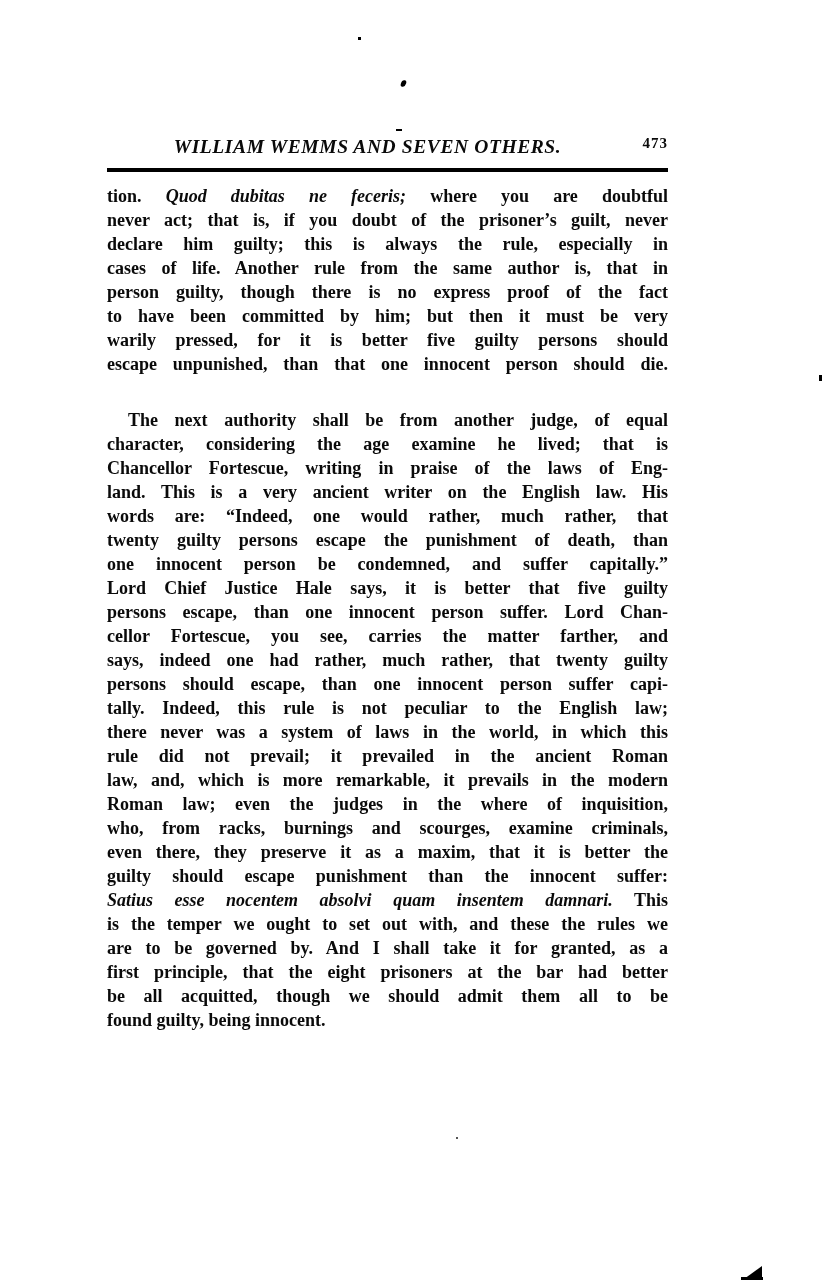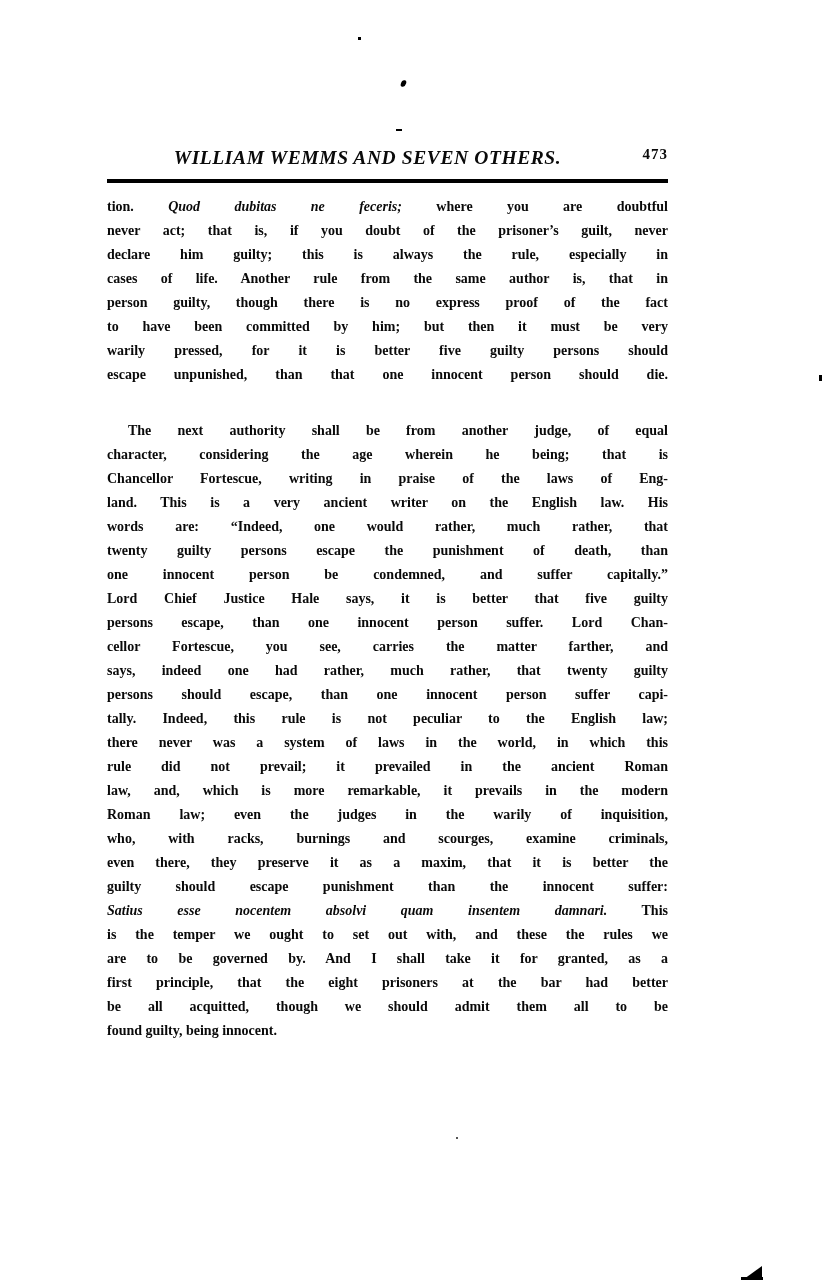--- a/index.html
+++ b/index.html
@@ -8,21 +8,21 @@
     width: 836px;
     height: 1284px;
     background: #ffffff;
     color: #0a0a0a;
     font-family: "Liberation Serif", serif;
     overflow: hidden;
   }
   .column {
     position: absolute;
     left: 107px;
-    top: 147px;
+    top: 136px;
     width: 561px;
   }
   .running-head {
     position: relative;
     height: 30px;
   }
   .running-title {
     text-align: center;
     font-style: italic;
     font-weight: bold;
@@ -40,21 +40,21 @@
     font-size: 15px;
     letter-spacing: 1px;
   }
   .head-rule {
     height: 3.6px;
     background: #000;
     margin-top: 2px;
   }
   .body-text {
     margin-top: 12px;
-    font-size: 14px;
+    font-size: 18px;
     font-weight: bold;
     line-height: 24px;
   }
   .para .line {
     text-align: justify;
     text-align-last: justify;
     text-justify: inter-word;
     white-space: normal;
   }
   .para .line.short { text-align-last: left; }
@@ -109,37 +109,37 @@
           <div class="line"><span>never act; that is, if you doubt of the prisoner’s guilt, never</span></div>
           <div class="line"><span>declare him guilty; this is always the rule, especially in</span></div>
           <div class="line"><span>cases of life. Another rule from the same author is, that in</span></div>
           <div class="line"><span>person guilty, though there is no express proof of the fact</span></div>
           <div class="line"><span>to have been committed by him; but then it must be very</span></div>
           <div class="line"><span>warily pressed, for it is better five guilty persons should</span></div>
           <div class="line"><span>escape unpunished, than that one innocent person should die.</span></div>
         </div>
       <div class="para indent-first">
           <div class="line"><span>The next authority shall be from another judge, of equal</span></div>
-          <div class="line"><span>character, considering the age wherein he being; that is</span></div>
+          <div class="line"><span>character, considering the age examine he lived; that is</span></div>
           <div class="line"><span>Chancellor Fortescue, writing in praise of the laws of Eng-</span></div>
           <div class="line"><span>land. This is a very ancient writer on the English law. His</span></div>
           <div class="line"><span>words are: “Indeed, one would rather, much rather, that</span></div>
           <div class="line"><span>twenty guilty persons escape the punishment of death, than</span></div>
           <div class="line"><span>one innocent person be condemned, and suffer capitally.”</span></div>
           <div class="line"><span>Lord Chief Justice Hale says, it is better that five guilty</span></div>
           <div class="line"><span>persons escape, than one innocent person suffer. Lord Chan-</span></div>
           <div class="line"><span>cellor Fortescue, you see, carries the matter farther, and</span></div>
           <div class="line"><span>says, indeed one had rather, much rather, that twenty guilty</span></div>
           <div class="line"><span>persons should escape, than one innocent person suffer capi-</span></div>
           <div class="line"><span>tally. Indeed, this rule is not peculiar to the English law;</span></div>
           <div class="line"><span>there never was a system of laws in the world, in which this</span></div>
           <div class="line"><span>rule did not prevail; it prevailed in the ancient Roman</span></div>
           <div class="line"><span>law, and, which is more remarkable, it prevails in the modern</span></div>
-          <div class="line"><span>Roman law; even the judges in the warily of inquisition,</span></div>
-          <div class="line"><span>who, with racks, burnings and scourges, examine criminals,</span></div>
+          <div class="line"><span>Roman law; even the judges in the where of inquisition,</span></div>
+          <div class="line"><span>who, from racks, burnings and scourges, examine criminals,</span></div>
           <div class="line"><span>even there, they preserve it as a maxim, that it is better the</span></div>
           <div class="line"><span>guilty should escape punishment than the innocent suffer:</span></div>
           <div class="line"><span class="it">Satius esse nocentem absolvi quam insentem damnari.</span><span> This</span></div>
           <div class="line"><span>is the temper we ought to set out with, and these the rules we</span></div>
           <div class="line"><span>are to be governed by. And I shall take it for granted, as a</span></div>
           <div class="line"><span>first principle, that the eight prisoners at the bar had better</span></div>
           <div class="line"><span>be all acquitted, though we should admit them all to be</span></div>
           <div class="line short"><span>found guilty, being innocent.</span></div>
         </div>
     </div>

